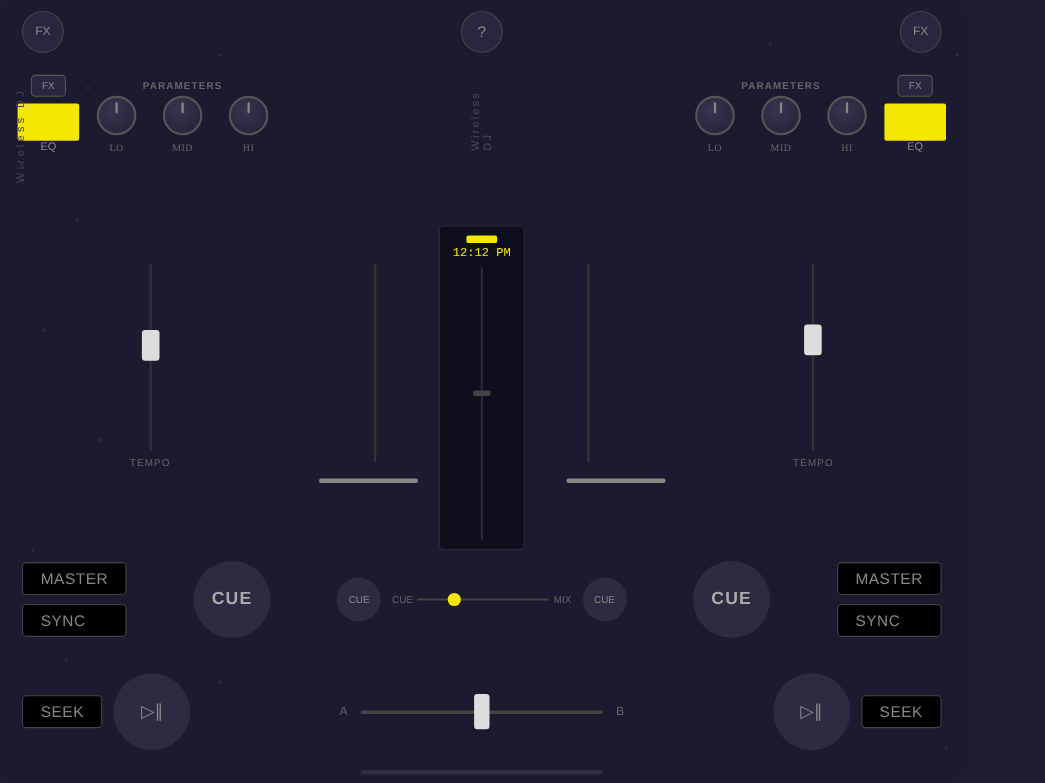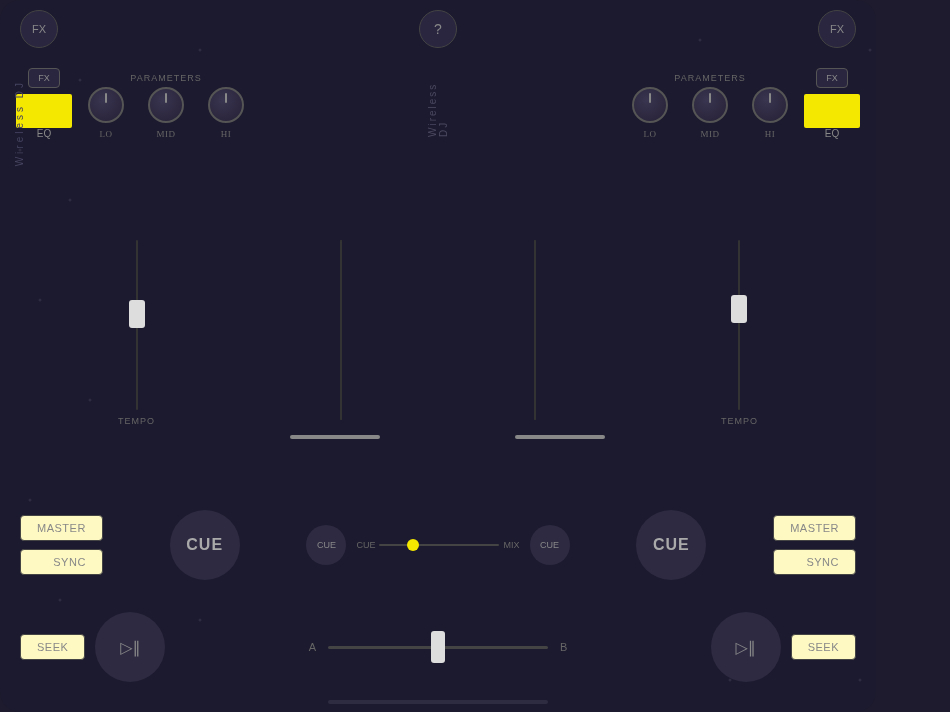--- a/index.html
+++ b/index.html
@@ -80,31 +80,31 @@
       transform-origin: bottom center;
     }
 
     .knob-label {
       font-size: 9px; color: #666; letter-spacing: 0.5px;
     }
 
     .parameters-label {
       font-size: 9px; color: #666; letter-spacing: 1px;
       margin-bottom: 4px;
+      font-weight: bold;
     }
 
     .rect-btn {
       padding: 6px 16px;
       border-radius: 4px;
       border: 1.5px solid #444;
-      background: #fef9c3;
-      font-size: 11px; color: #888;
+      background: #000000;
+      font-size: 14px; color: #888;
       cursor: pointer;
       letter-spacing: 0.5px;
-      text-align: right;
     }
 
     .cue-big-btn {
       width: 70px; height: 70px;
       border-radius: 50%;
       background: #2d2a42;
       border: none;
       font-size: 16px; color: #aaa;
       cursor: pointer;
       display: flex; align-items: center; justify-content: center;
@@ -382,20 +382,27 @@
       <div style="width:2px; height:180px; background:#333; border-radius:1px;"></div>
     </div>
   </div>
 
   <div style="position:absolute; right:340px; top:240px; display:flex; flex-direction:column; align-items:center;">
     <div style="width:2px; height:180px; background:#333; border-radius:1px; position:relative;">
       <div style="width:2px; height:180px; background:#333; border-radius:1px;"></div>
     </div>
   </div>
 
+  <div class="mixer-panel">
+    <div class="mixer-yellow-dot"></div>
+    <div class="mixer-time-display">12:12 PM</div>
+    <div class="mixer-vert-track">
+      <div class="mixer-vert-thumb"></div>
+    </div>
+  </div>
 
   <div class="row4-buttons">
 
     <div style="display:flex; flex-direction:column; gap:8px;">
       <div class="rect-btn">MASTER</div>
       <div class="rect-btn">SYNC</div>
     </div>
 
     <div class="cue-big-btn">
       <span>CUE</span>

